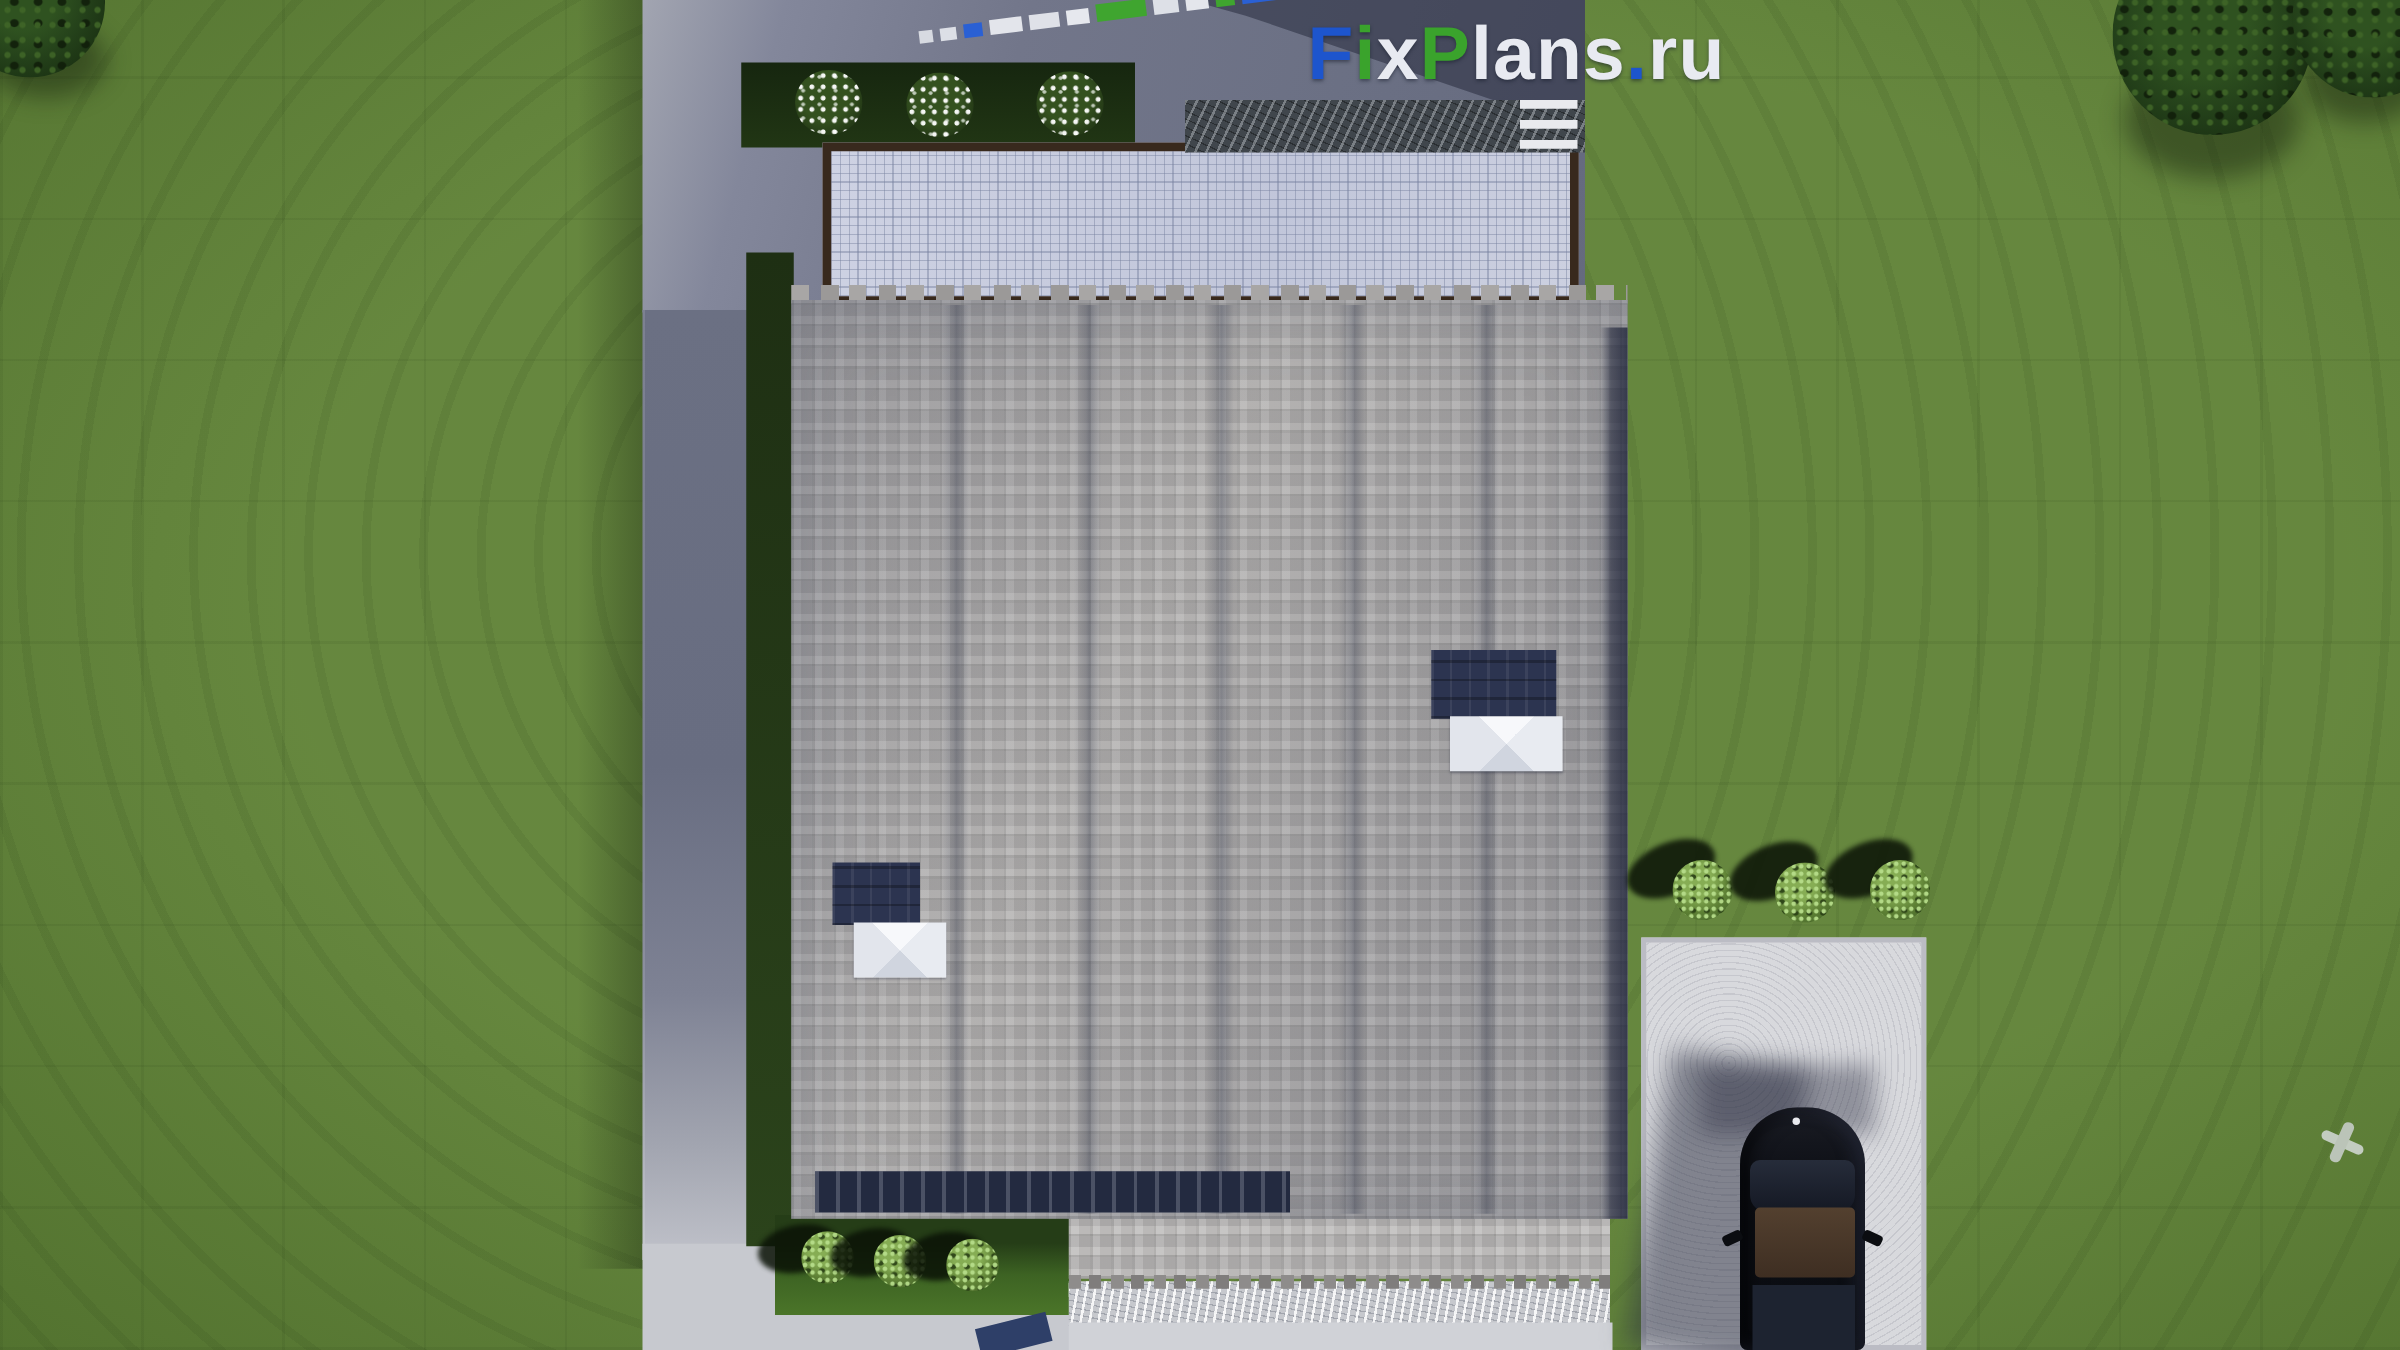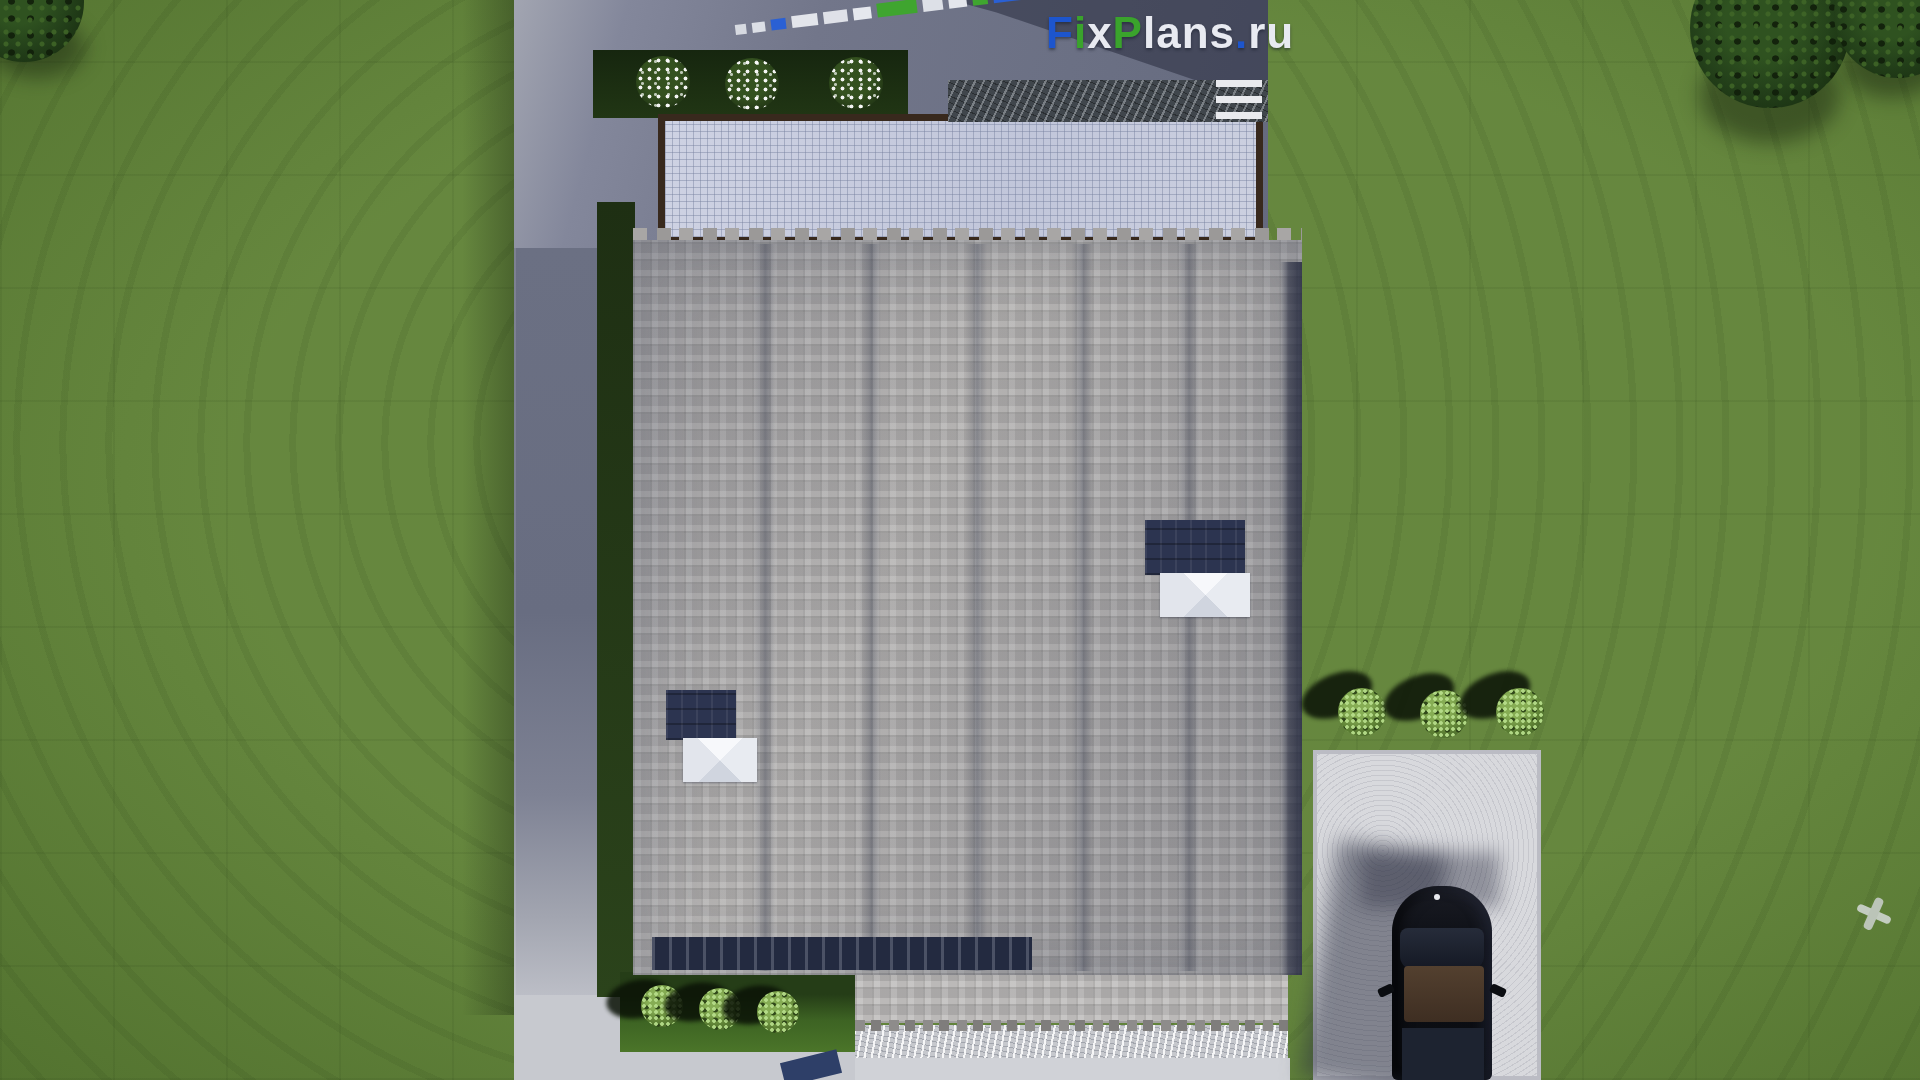--- a/index.html
+++ b/index.html
@@ -126,21 +126,21 @@
   .tree-shadow{background:rgba(12,22,8,.42);border-radius:50%;filter:blur(10px);}
 
   
   .diag-bar{left:736px;top:8px;display:flex;align-items:flex-end;gap:6px;
     transform:rotate(-7deg);transform-origin:left bottom;}
   .diag-seg{display:block;}
   .blue-object{left:782px;top:1056px;width:58px;height:24px;background:#2e3f68;transform:rotate(-14deg);}
   .bird{left:1852px;top:892px;width:44px;height:44px;transform:rotate(24deg);opacity:.92;}
   .bird-bar1{left:4px;top:18px;width:36px;height:8px;background:#ccd3cc;border-radius:4px;}
   .bird-bar2{left:17px;top:5px;width:9px;height:34px;background:#c3cac3;border-radius:4px;}
-  .logo{left:1046px;top:8px;font-size:44px;font-weight:bold;letter-spacing:1px;
+  .logo{left:1046px;top:8px;font-size:60px;font-weight:bold;letter-spacing:1px;
     text-shadow:0 2px 3px rgba(20,25,40,.5);white-space:nowrap;}
 </style>
 </head>
 <body>
 
 <div class="scene">
 
   <div class="abs lawn"></div>
   <div class="abs lawn-edge-shade"></div>
 

